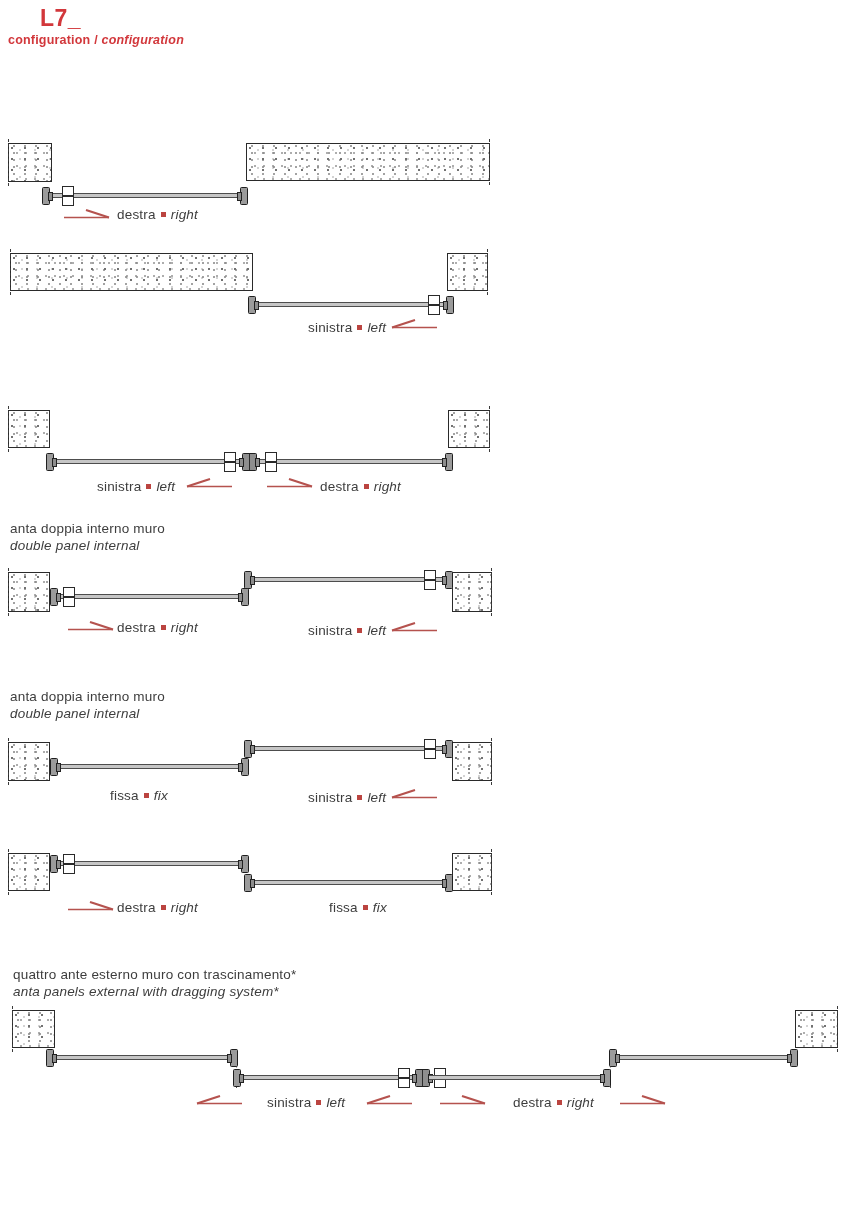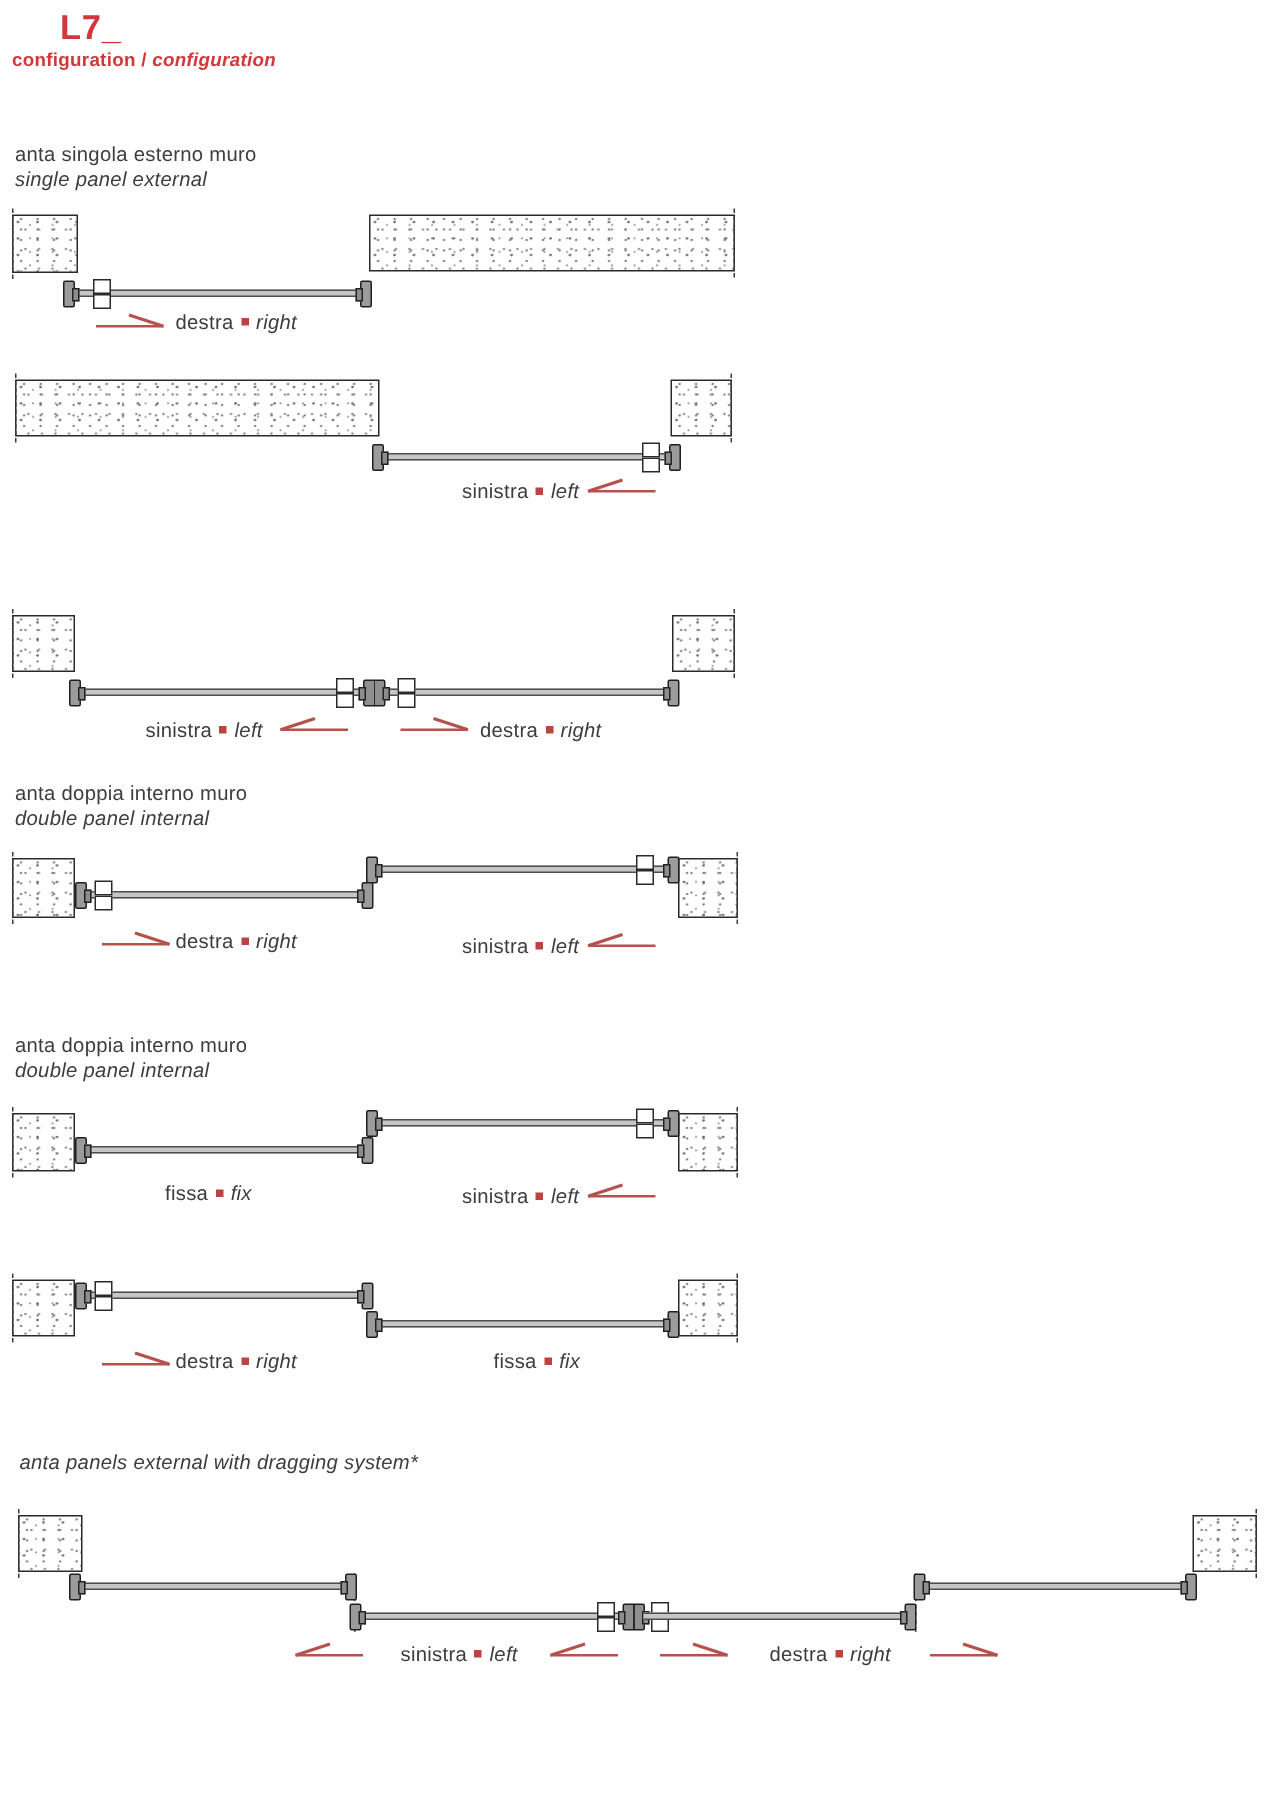--- a/index.html
+++ b/index.html
@@ -69,24 +69,20 @@
 
 <div class="page">
 
   <div class="abs title" style="left:8px;top:5px">L7_</div>
   <div class="abs subtitle" style="left:8px;top:33px">
     <span>configuration</span>
     <span>/</span>
     <span class="en">configuration</span>
   </div>
 
-  <div class="abs sect" style="left:10px;top:94px">
-    <div>anta singola esterno muro</div>
-    <div class="en">single panel external</div>
-  </div>
 
   <div class="wall ext-l" style="left:8px;top:143px;width:44px;height:39px"></div>
   <div class="wall ext-r" style="left:246px;top:143px;width:244px;height:38px"></div>
   <div class="bar" style="left:49px;top:193px;width:192px"></div>
   <div class="cap cap-l" style="left:42px;top:187px"></div>
   <div class="cap cap-r" style="left:240px;top:187px"></div>
   <div class="handle" style="left:62px;top:186px"></div>
   <svg class="arr" style="left:64px;top:207px" width="46" height="13" viewBox="0 0 46 13">
       <path class="shaft" d="M0 10.5H45"></path>
       <path class="head" d="M45 10.5 22 3"></path>
@@ -223,20 +219,21 @@
     <span class="sq"></span>
     <span class="en">right</span>
   </div>
   <div class="dl" style="left:329px;top:900px">
     <span>fissa</span>
     <span class="sq"></span>
     <span class="en">fix</span>
   </div>
 
   <div class="abs sect" style="left:13px;top:966px">
+    <div>quattro ante esterno muro con trascinamento*</div>
     <div class="en">anta panels external with dragging system*</div>
   </div>
 
   <div class="wall ext-l" style="left:12px;top:1010px;width:43px;height:38px"></div>
   <div class="wall ext-r" style="left:795px;top:1010px;width:43px;height:38px"></div>
   <div class="dashv" style="left:236px;top:1049px;height:39px"></div>
   <div class="dashv" style="left:610px;top:1049px;height:39px"></div>
   <div class="bar" style="left:53px;top:1055px;width:178px"></div>
   <div class="cap cap-l" style="left:46px;top:1049px"></div>
   <div class="cap cap-r" style="left:230px;top:1049px"></div>

